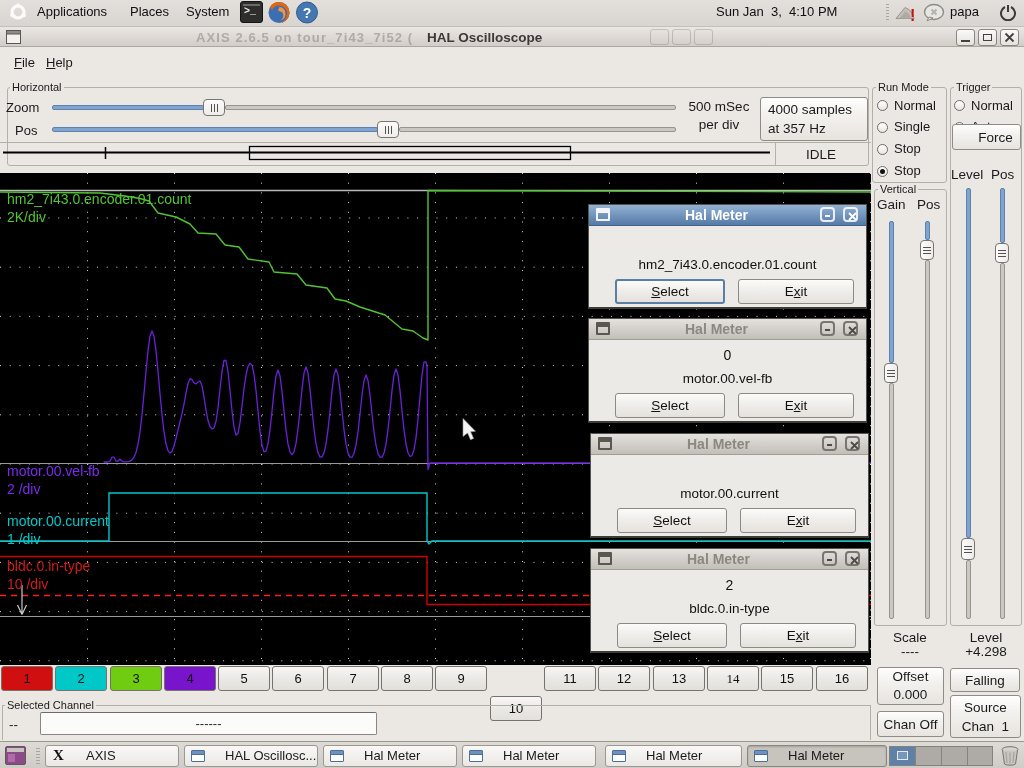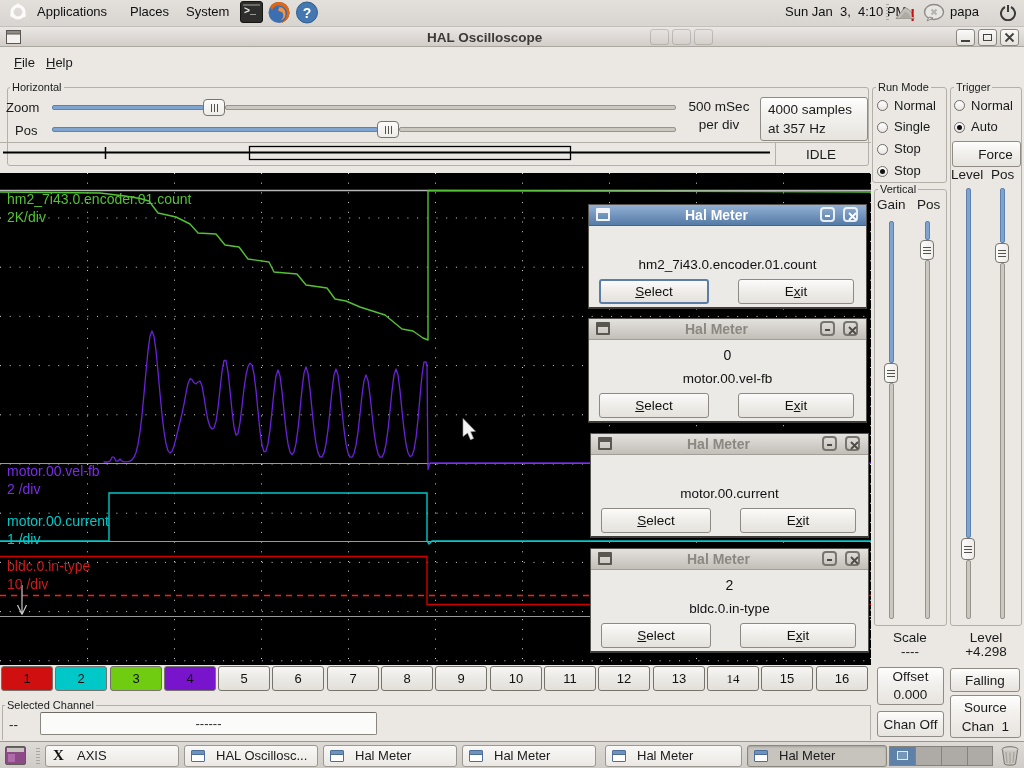--- a/index.html
+++ b/index.html
@@ -38,29 +38,29 @@
 .hmtbu{position:relative;height:21px;background:linear-gradient(#e4e2de,#c2beb8);border-bottom:1px solid #a19d97}
 .hmtf{display:block;margin:0 46px 0 24px;text-align:center;font-size:14px;font-weight:bold;color:#fff;line-height:21px}
 .hmtu{display:block;margin:0 46px 0 24px;text-align:center;font-size:14px;font-weight:bold;color:#8b8781;line-height:21px}
 .hmico{position:absolute;left:7px;top:3px;width:14px;height:13px;border:2px solid;border-radius:1px}
 .hmico span{position:absolute;left:0;top:0;right:0;height:3px}
 .hmbtn{position:absolute;top:2px;width:15px;height:15px;border:2px solid;border-radius:4px}
 .hmval{position:absolute;left:0;right:0;top:28px;text-align:center;font-size:14px;color:#111}
 .hmname{position:absolute;left:0;right:0;top:52px;text-align:center;font-size:13.5px;color:#111}
 .hmb{position:absolute;top:74px;height:25px;border:1px solid #8d8a84;border-radius:3px;
  background:linear-gradient(#fcfbfa,#f0eeea 45%,#e5e2dd);font-size:13.5px;color:#111;text-align:center;line-height:23px}
-.hmb1{left:10px;width:110px}
+.hmb1{left:26px;width:110px}
 .hmb2{left:149px;width:116px}
 #taskbar{position:absolute;left:0;top:741px;width:1024px;height:27px;
  background:linear-gradient(#dedbd7,#cfccc7);border-top:1px solid #9b978f}
 .task{position:absolute;top:3px;height:22px;border:1px solid #9b9791;border-radius:3px;
  background:linear-gradient(#f9f8f6,#ebe8e4);font-size:13px;color:#1a1a1a}
 .task .ti{position:absolute;left:6px;top:4px;width:14px;height:12px;border:1px solid #4d6e96;background:#fff;border-radius:1px}
 .task .ti i{display:block;height:4px;background:#6d93bd;border-bottom:1px solid #4d6e96}
-.task .tt{position:absolute;left:31px;top:2px;white-space:nowrap}
+.task .tt{position:absolute;left:40px;top:2px;white-space:nowrap}
 .chanbtn{position:absolute;top:666px;width:52px;height:25px;border-radius:3px;border:1px solid #76736d;
  font-size:13px;color:#101010;text-align:center;line-height:23px}
 </style></head>
 <body>
 <div id="panel">
     <svg class="abs" style="left:9px;top:3px" width="18" height="18">
       <circle cx="9" cy="9" r="6" fill="none" stroke="#fcfbf9" stroke-width="3.2"></circle>
       <circle cx="9" cy="2.4" r="2" fill="#fcfbf9"></circle>
       <circle cx="3.2" cy="12.3" r="2" fill="#fcfbf9"></circle>
       <circle cx="14.8" cy="12.3" r="2" fill="#fcfbf9"></circle>
@@ -75,21 +75,21 @@
     <svg class="abs" style="left:267px;top:1px" width="24" height="23">
       <circle cx="12" cy="11.5" r="10.5" fill="#3b6fb2"></circle>
       <path d="M3,6 A10.5,10.5 0 0 1 12,1 A10.5,10.5 0 0 1 22.5,11.5 A10.5,10.5 0 0 1 13,21.9 A9,9 0 0 0 20,12.5 A8,8 0 0 0 12.5,4.5 A8,8 0 0 0 5,9 Z" fill="#e2660f"></path>
       <path d="M12.5,6 A6.5,6.5 0 0 1 18.5,12.5 A7,7 0 0 1 13.5,19.5 A6,6 0 0 0 15.5,11.5 L11,9.5 Z" fill="#f69243"></path>
       <path d="M13,21.9 A10.5,10.5 0 0 0 22.5,11.5 L20,12.5 A9,9 0 0 1 13,21.9" fill="#e2660f"></path>
     </svg>
     <svg class="abs" style="left:295px;top:1px" width="24" height="23">
       <circle cx="12" cy="11.5" r="10.5" fill="#4577b0" stroke="#2d5a8c" stroke-width="1"></circle>
       <text x="12" y="16.5" text-anchor="middle" fill="#fff" style="font:bold 14px 'Liberation Sans',sans-serif">?</text>
     </svg>
-    <span class="ptxt" style="left:785px">Sun Jan&nbsp; 3,&nbsp; 4:10 PM</span>
+    <span class="ptxt" style="left:716px">Sun Jan&nbsp; 3,&nbsp; 4:10 PM</span>
     <div class="abs" style="left:886px;top:4px;width:3px;height:16px;background-image:repeating-linear-gradient(#a9a5a0 0 1px,transparent 1px 3px)"></div>
     <svg class="abs" style="left:894px;top:3px" width="26" height="19">
       <path d="M2,15.5 L11,4.5 A14,14 0 0 1 20,15.5 Z" fill="#c3c0bb" stroke="#98948e" stroke-width="1"></path>
       <path d="M5.5,15.5 L11,8.5 A8,8 0 0 1 16.5,15.5 Z" fill="#aeaaa4"></path>
       <text x="16" y="17.5" fill="#cc1111" style="font:bold 16px 'Liberation Sans',sans-serif">!</text>
     </svg>
     <svg class="abs" style="left:922px;top:3px" width="24" height="19">
       <ellipse cx="12" cy="9" rx="9.5" ry="7.5" fill="#e8e6e2" stroke="#8e8b86" stroke-width="1.4"></ellipse>
       <path d="M7,14 L5,18 L11,15 Z" fill="#e8e6e2" stroke="#8e8b86" stroke-width="1"></path>
       <path d="M9.5,6.5 L14.5,11.5 M14.5,6.5 L9.5,11.5" stroke="#b5b2ad" stroke-width="2"></path>
@@ -98,20 +98,21 @@
     <svg class="abs" style="left:999px;top:3px" width="18" height="18">
       <path d="M6,4 A7,7 0 1 0 12,4" fill="none" stroke="#3a3a38" stroke-width="2"></path>
       <path d="M9,2 V9" stroke="#3a3a38" stroke-width="2"></path>
     </svg>
   </div>
 <div id="titlebar">
     <svg class="abs" style="left:6px;top:3px" width="15" height="14">
       <rect x="0.5" y="0.5" width="14" height="13" fill="#f4f2ef" stroke="#5a5752"></rect>
       <rect x="0.5" y="0.5" width="14" height="3.5" fill="#8f8b86" stroke="#5a5752"></rect>
     </svg>
+    <span class="abs" style="left:196px;top:3px;font-size:13px;font-weight:bold;color:rgba(130,124,118,0.5);letter-spacing:1.1px">AXIS 2.6.5 on tour_7i43_7i52 (</span>
     <span class="abs" style="left:427px;top:3px;font-size:13.5px;font-weight:bold;color:#3c3936">HAL Oscilloscope</span>
     <div class="abs" style="left:738px;top:35px;width:103px;height:11px;background:rgba(252,252,251,0.45);border-radius:2px"></div>
     <span class="gtbtn" style="left:650px"></span>
     <span class="gtbtn" style="left:672px"></span>
     <span class="gtbtn" style="left:694px"></span>
     <span class="tbtn" style="left:956px">
       <span style="position:absolute;left:4px;right:4px;bottom:3px;height:2px;background:#44413d"></span>
     </span>
     <span class="tbtn" style="left:978px">
       <span style="position:absolute;left:4px;top:4px;right:4px;bottom:4px;border:1.5px solid #44413d"></span>
@@ -189,21 +190,21 @@
   </span>
 <span class="rlbl" style="left:894px;top:163px">Stop</span>
 <div class="frame" style="left:950px;top:87px;width:72px;height:539px"></div>
 <span class="flbl" style="left:954px;top:81px">Trigger</span>
 <span class="radio" style="left:954px;top:100.0px"></span>
 <span class="rlbl" style="left:971px;top:97.5px">Normal</span>
 <span class="radio" style="left:954px;top:121.5px">
     <span class="rdot"></span>
   </span>
 <span class="rlbl" style="left:971px;top:119px">Auto</span>
-<div class="gbtn" style="left:952px;top:141px;width:69px;height:26px;font-size:13.5px;padding-left:18px;">Force</div>
+<div class="gbtn" style="left:952px;top:124px;width:69px;height:26px;font-size:13.5px;padding-left:18px;">Force</div>
 <span class="abs" style="left:951px;top:167px;font-size:13.5px;color:#1a1a1a">Level</span>
 <span class="abs" style="left:991px;top:167px;font-size:13.5px;color:#1a1a1a">Pos</span>
 <div class="trkb" style="left:965.5px;top:188px;height:350px"></div>
 <div class="trkg" style="left:965.5px;top:560px;height:59px"></div>
 <div class="vhandle" style="left:961px;top:538px;height:22px">
     <i></i>
     <i></i>
     <i></i>
   </div>
 <div class="trkb" style="left:999.5px;top:188px;height:55px"></div>
@@ -239,21 +240,21 @@
 <div class="gbtn" style="left:950px;top:695px;width:71px;height:43px;font-size:13.5px;line-height:19px;">Source<br>Chan&nbsp; 1</div>
 <div class="chanbtn" style="left:1px;background:#d01010;">1</div>
 <div class="chanbtn" style="left:55px;background:#00c8c8;">2</div>
 <div class="chanbtn" style="left:110px;background:#70cc10;">3</div>
 <div class="chanbtn" style="left:164px;background:#7714cc;">4</div>
 <div class="chanbtn" style="left:218px;background:linear-gradient(#f8f7f5,#eceae6 45%,#e3e0db);">5</div>
 <div class="chanbtn" style="left:272px;background:linear-gradient(#f8f7f5,#eceae6 45%,#e3e0db);">6</div>
 <div class="chanbtn" style="left:327px;background:linear-gradient(#f8f7f5,#eceae6 45%,#e3e0db);">7</div>
 <div class="chanbtn" style="left:381px;background:linear-gradient(#f8f7f5,#eceae6 45%,#e3e0db);">8</div>
 <div class="chanbtn" style="left:435px;background:linear-gradient(#f8f7f5,#eceae6 45%,#e3e0db);">9</div>
-<div class="chanbtn" style="left:490px;background:linear-gradient(#f8f7f5,#eceae6 45%,#e3e0db);">10</div>
+<div class="chanbtn" style="left:490px;background:linear-gradient(#f8f7f5,#eceae6 45%,#e3e0db);margin-top:30px;">10</div>
 <div class="chanbtn" style="left:544px;background:linear-gradient(#f8f7f5,#eceae6 45%,#e3e0db);">11</div>
 <div class="chanbtn" style="left:598px;background:linear-gradient(#f8f7f5,#eceae6 45%,#e3e0db);">12</div>
 <div class="chanbtn" style="left:653px;background:linear-gradient(#f8f7f5,#eceae6 45%,#e3e0db);">13</div>
 <div class="chanbtn" style="left:707px;background:linear-gradient(#f8f7f5,#eceae6 45%,#e3e0db);font-family:Liberation Serif, serif;">14</div>
 <div class="chanbtn" style="left:761px;background:linear-gradient(#f8f7f5,#eceae6 45%,#e3e0db);">15</div>
 <div class="chanbtn" style="left:816px;background:linear-gradient(#f8f7f5,#eceae6 45%,#e3e0db);">16</div>
 <svg class="abs" style="left:0;top:705px" width="871" height="36">
     <path d="M3,0.5 H871 M2.5,0 V35 M870.5,0 V35" stroke="#b3afa9" fill="none"></path>
   </svg>
 <span class="flbl" style="left:5px;top:699px">Selected Channel</span>

